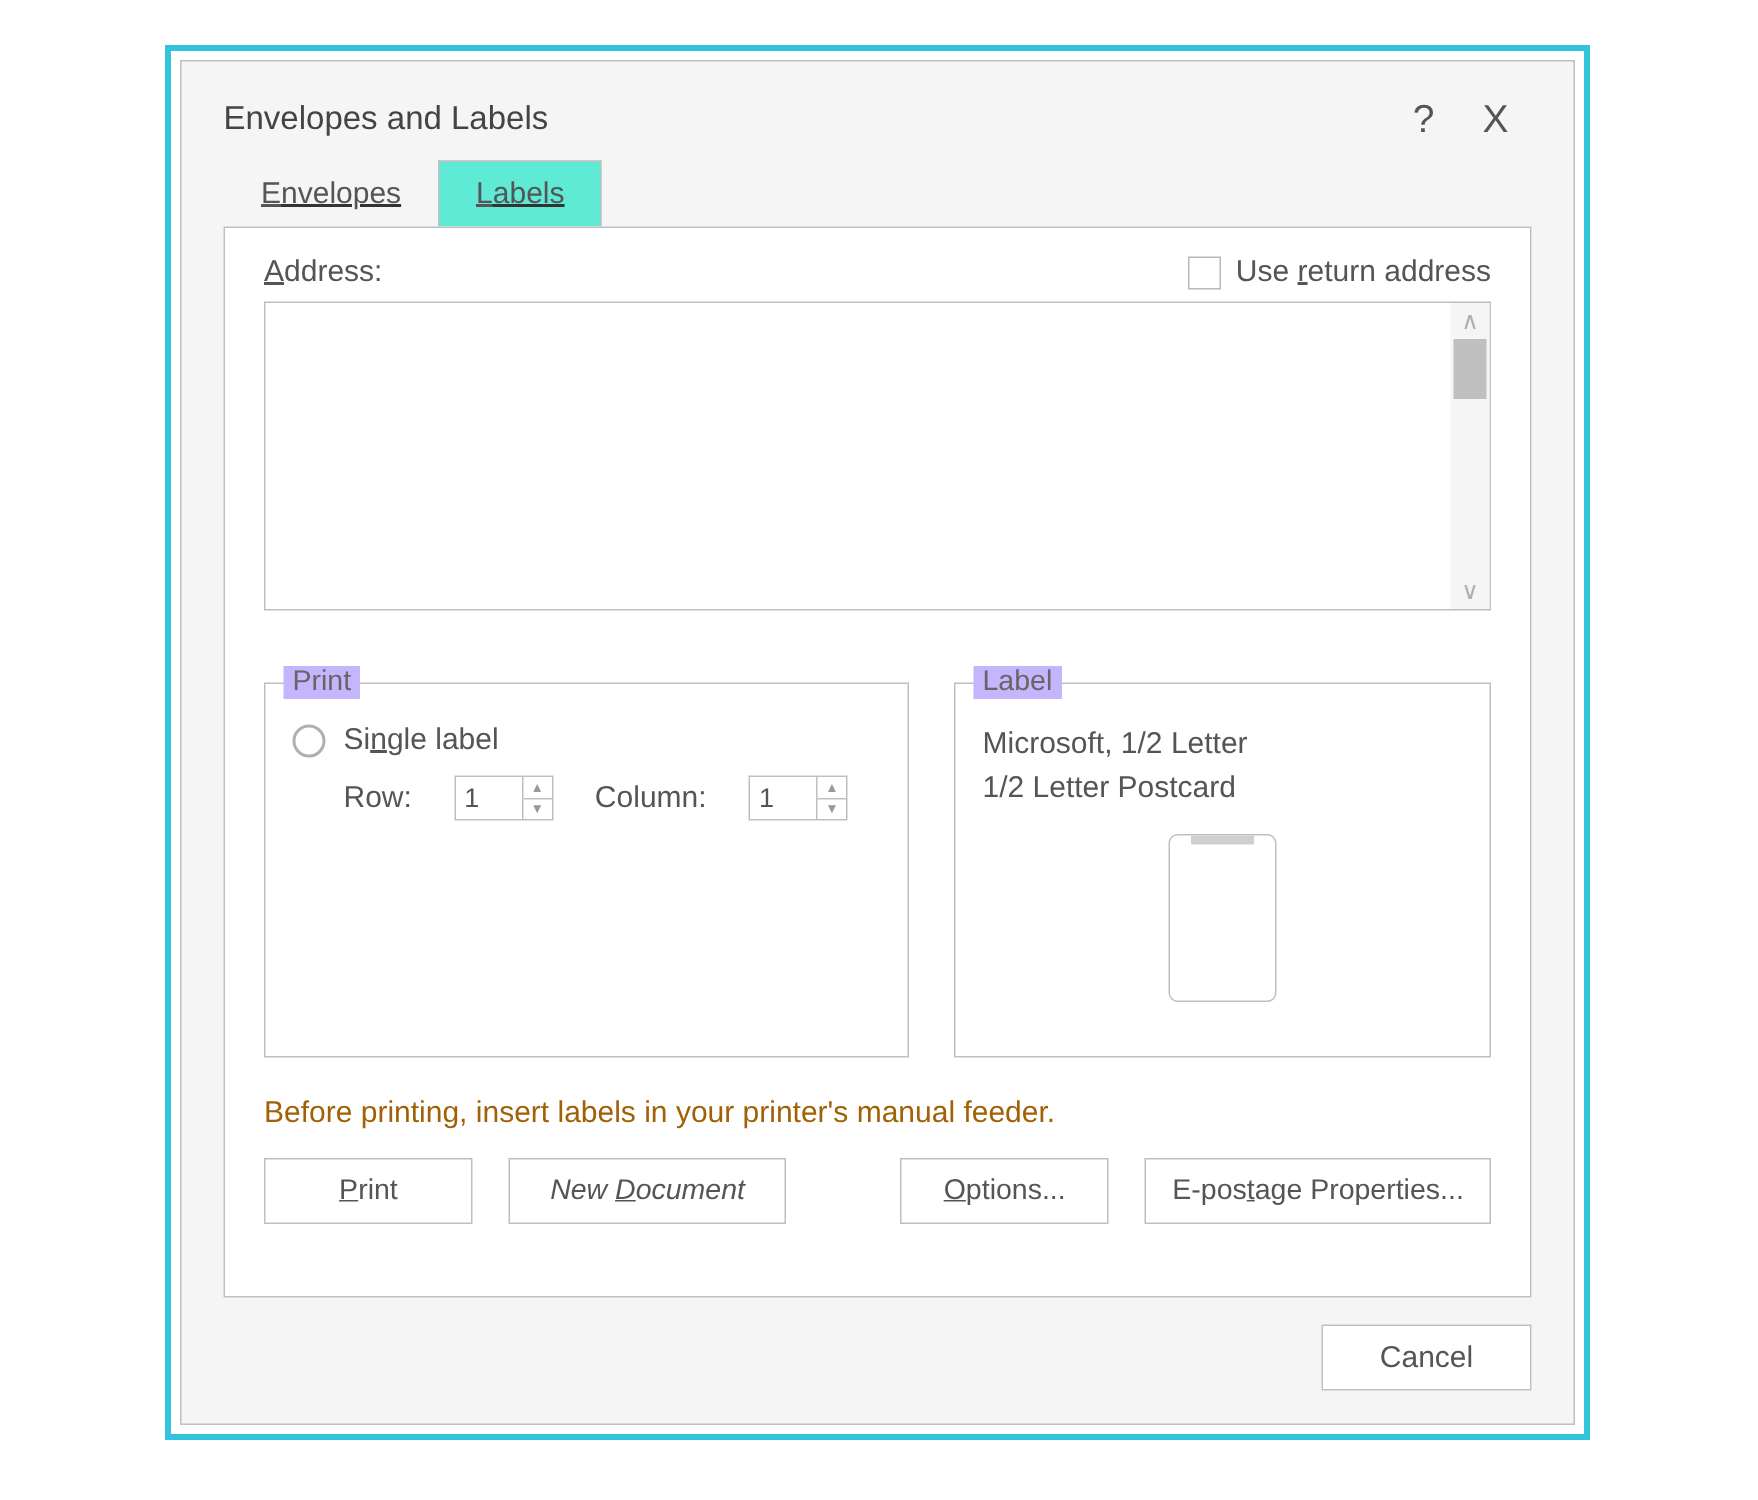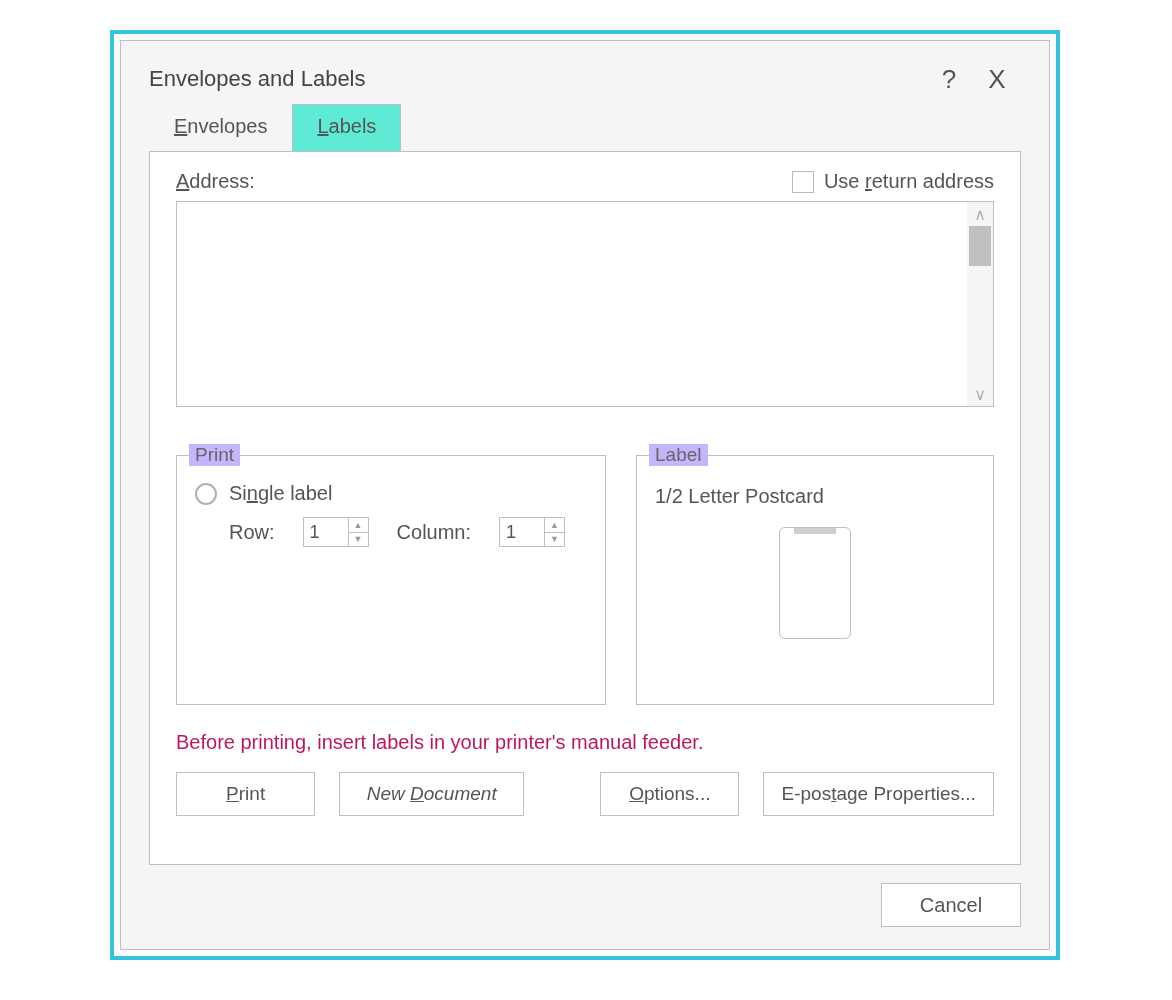--- a/index.html
+++ b/index.html
@@ -40,23 +40,25 @@
   .titlebar .title { flex: 1; }
   .titlebar .help-icon, .titlebar .close-icon {
     width: 48px;
     text-align: center;
     font-size: 26px;
     color: #555;
     cursor: pointer;
   }
   .tabs-row {
     display: flex;
+    align-items: flex-end;
     padding-left: 28px;
     height: 48px;
     position: relative;
+    text-decoration: underline;
   }
   .tab {
     padding: 10px 24px 10px 24px;
     font-size: 20px;
     color: #555;
     cursor: pointer;
     border: 1px solid transparent;
     position: relative;
     bottom: -1px;
   }
@@ -194,21 +196,21 @@
     position: relative;
     overflow: hidden;
   }
   .label-preview::before {
     content: "";
     position: absolute;
     top: 0; left: 14px; right: 14px; height: 6px;
     background: #cfcfcf;
   }
   .hint {
-    font-size: 20px; color: #be185d;
+    font-size: 20px; color: #a16207;
     margin-top: 26px;
   }
   .buttons-row {
     display: flex; gap: 24px;
     margin-top: 18px;
   }
   .btn {
     border: 1px solid #bfbfbf;
     background: #fff;
     font-size: 19px; color: #555;
@@ -299,20 +301,21 @@
                     <div>▲</div>
                     <div>▼</div>
                   </div>
               </div>
             </div>
           </div>
 
           <div class="group group-right">
             <div class="group-legend">Label</div>
             <div class="label-info">
+              <div>Microsoft, 1/2 Letter</div>
               <div>1/2 Letter Postcard</div>
             </div>
             <div class="label-preview"></div>
           </div>
 
         </div>
 
         <div class="hint">Before printing, insert labels in your printer's manual feeder.</div>
 
         <div class="buttons-row">

